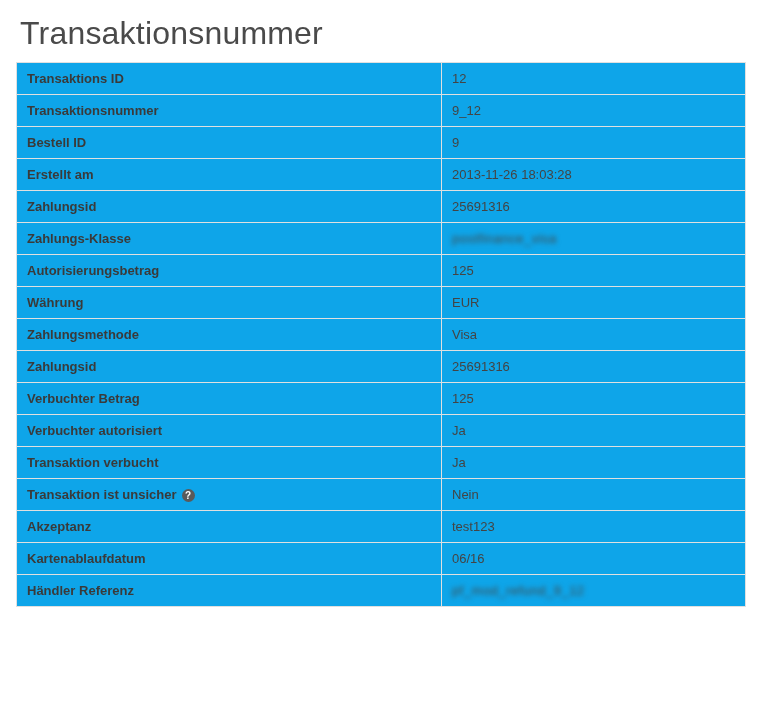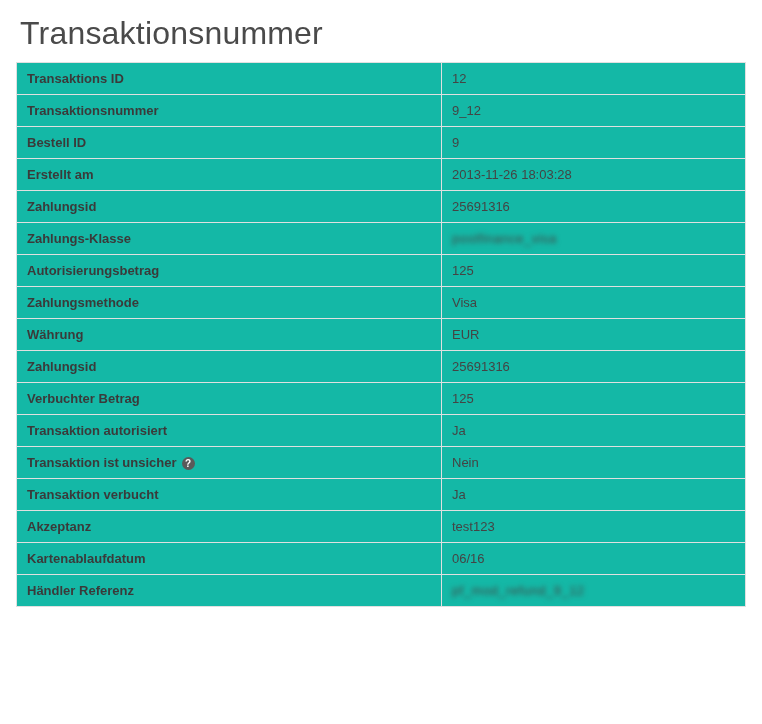--- a/index.html
+++ b/index.html
@@ -27,21 +27,21 @@
     letter-spacing: 0.2px;
     line-height: 1.2;
   }
   table.detail-table {
     width: 730px;
     border-collapse: collapse;
     font-size: 13px;
     table-layout: fixed;
   }
   table.detail-table tr {
-    background: #14b8a6;
+    background: #0ea5e9;
   }
   table.detail-table td {
     border: 1px solid #e0e0e0;
     padding: 8px 10px;
     vertical-align: middle;
     height: 15px;
     overflow: hidden;
     white-space: nowrap;
   }
   td.label-cell {
@@ -108,46 +108,46 @@
         </tr>
         <tr>
           <td class="label-cell"><span class="label-inner">Zahlungs-Klasse</span></td>
           <td class="value-cell blurred">postfinance_visa</td>
         </tr>
         <tr>
           <td class="label-cell"><span class="label-inner">Autorisierungsbetrag</span></td>
           <td class="value-cell">125</td>
         </tr>
         <tr>
+          <td class="label-cell"><span class="label-inner">Währung</span></td>
+          <td class="value-cell">EUR</td>
+        </tr>
+        <tr>
           <td class="label-cell"><span class="label-inner">Zahlungsmethode</span></td>
           <td class="value-cell">Visa</td>
-        </tr>
-        <tr>
-          <td class="label-cell"><span class="label-inner">Währung</span></td>
-          <td class="value-cell">EUR</td>
         </tr>
         <tr>
           <td class="label-cell"><span class="label-inner">Zahlungsid</span></td>
           <td class="value-cell">25691316</td>
         </tr>
         <tr>
           <td class="label-cell"><span class="label-inner">Verbuchter Betrag</span></td>
           <td class="value-cell">125</td>
         </tr>
         <tr>
-          <td class="label-cell"><span class="label-inner">Transaktion autorisiert</span></td>
+          <td class="label-cell"><span class="label-inner">Verbuchter autorisiert</span></td>
+          <td class="value-cell">Ja</td>
+        </tr>
+        <tr>
+          <td class="label-cell"><span class="label-inner">Transaktion verbucht</span></td>
           <td class="value-cell">Ja</td>
         </tr>
         <tr>
           <td class="label-cell"><span class="label-inner">Transaktion ist unsicher</span><span class="help-icon">?</span></td>
           <td class="value-cell">Nein</td>
-        </tr>
-        <tr>
-          <td class="label-cell"><span class="label-inner">Transaktion verbucht</span></td>
-          <td class="value-cell">Ja</td>
         </tr>
         <tr>
           <td class="label-cell"><span class="label-inner">Akzeptanz</span></td>
           <td class="value-cell">test123</td>
         </tr>
         <tr>
           <td class="label-cell"><span class="label-inner">Kartenablaufdatum</span></td>
           <td class="value-cell">06/16</td>
         </tr>
         <tr>

